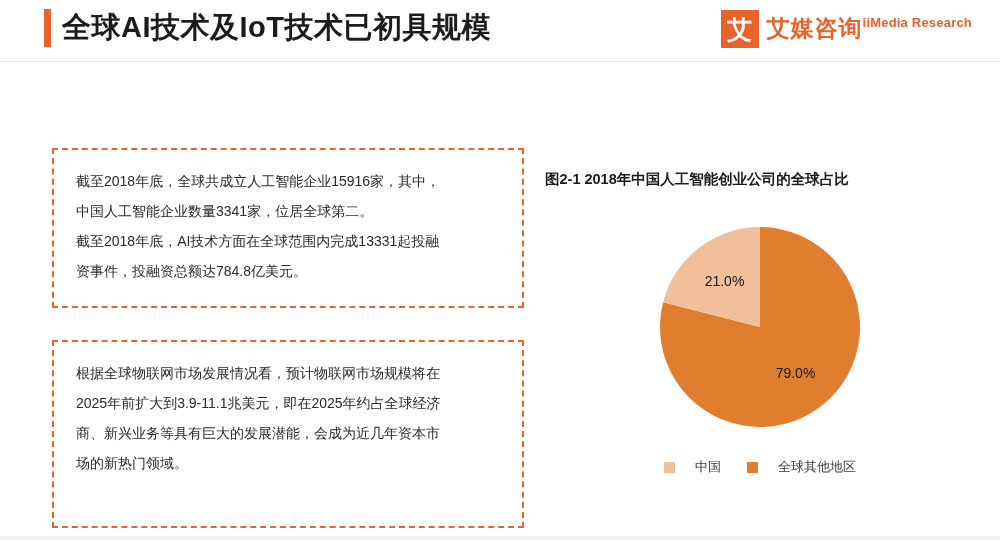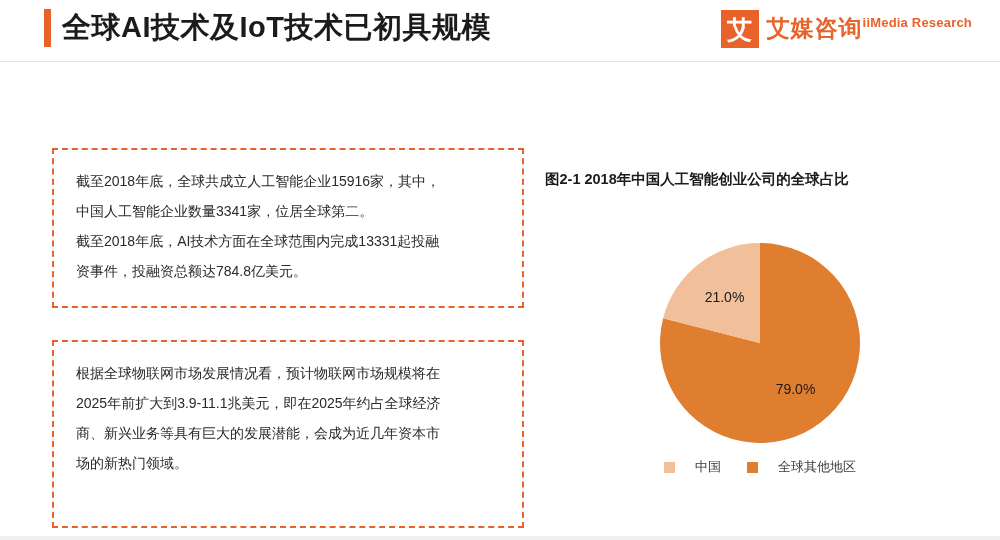--- a/index.html
+++ b/index.html
@@ -115,21 +115,21 @@
     position: absolute;
     left: 0; top: 0;
     width: 430px;
     text-align: left;
     font-size: 14.5px;
     font-weight: bold;
     color: #1b1b1b;
   }
   .pie-wrap {
     position: absolute;
-    left: 0; top: 56px;
+    left: 0; top: 40px;
     width: 430px; height: 235px;
   }
   .pie-svg {
     display: block;
     margin: 0 auto;
   }
   .slice-label {
     font-family: "Liberation Sans", sans-serif;
     font-size: 14px;
     fill: #1b1b1b;

